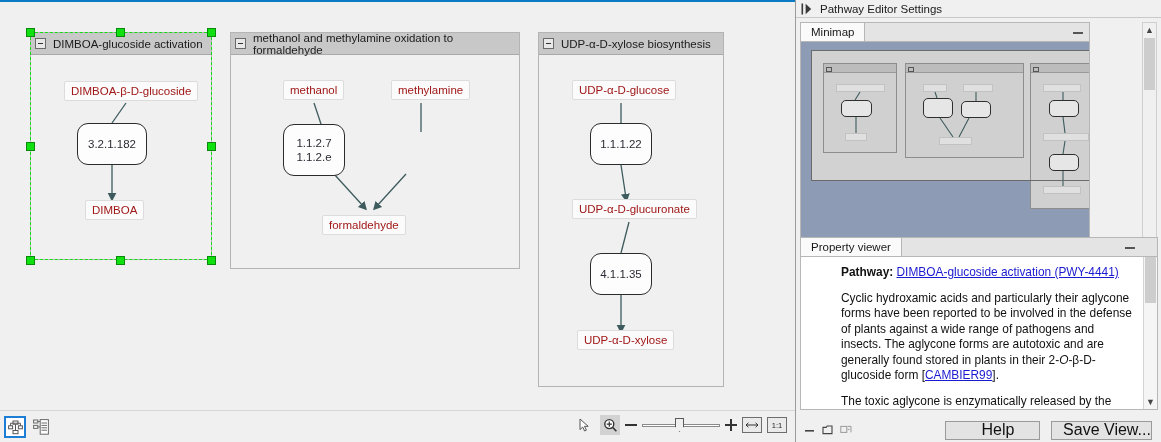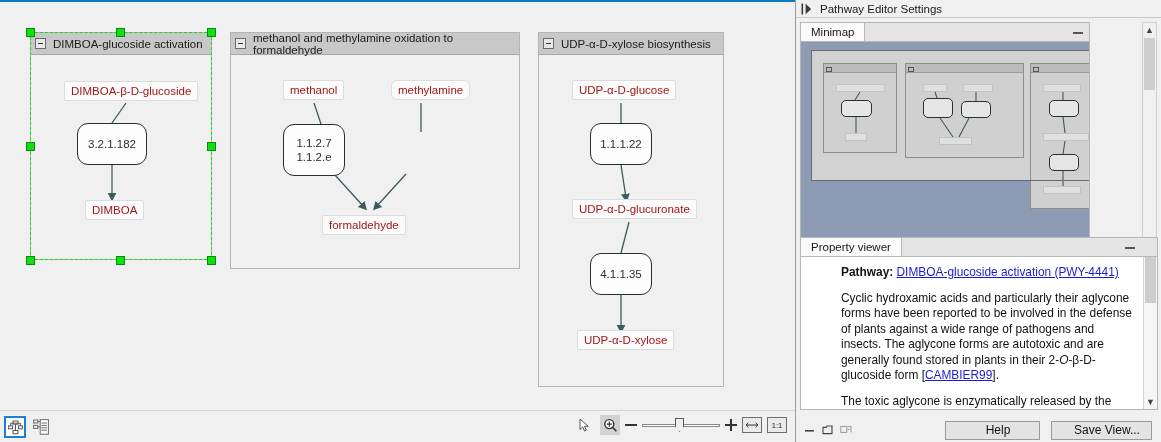--- a/index.html
+++ b/index.html
@@ -221,21 +221,21 @@
 
   
   .sb-footer {
     position:absolute; left:0; bottom:0; width:366px; height:24px;
     background:#f0f0f0; display:flex; align-items:center;
   }
   .fbtn {
     height: 19px;
     border: 1px solid #9a9a9a;
     background: #e3e3e3;
-    font-size: 12px; color:#111;
+    font-size: 16px; color:#111;
     display:flex;align-items:center;justify-content:center;padding-left:11px;
   }
   .fico { width:16px; height:16px; display:flex;align-items:center;justify-content:center; }
 </style>
 </head>
 <body>
 
 <div id="root">
 
   <div class="top-rule"></div>
@@ -287,21 +287,21 @@
               <marker id="ah2" markerWidth="8" markerHeight="8" refX="3.2" refY="4" orient="auto">
                 <path d="M0,0.6 L6.6,4 L0,7.4 Z" fill="#3d5a5c"></path>
               </marker>
             </defs>
             <path d="M83,48 L90,69" stroke="#3d5a5c" stroke-width="1.3" fill="none"></path>
             <path d="M190,48 L190,77" stroke="#3d5a5c" stroke-width="1.3" fill="none"></path>
             <path d="M103,119 L133,152" stroke="#3d5a5c" stroke-width="1.3" fill="none" marker-end="url(#ah2)"></path>
             <path d="M175,119 L145,152" stroke="#3d5a5c" stroke-width="1.3" fill="none" marker-end="url(#ah2)"></path>
           </svg>
           <div class="compound" style="left:52px; top:25px;">methanol</div>
-          <div class="compound" style="left:160px; top:25px;border-radius:6px;">methylamine</div>
+          <div class="compound" style="left:160px; top:25px;">methylamine</div>
           <div class="reaction" style="left:52px; top:69px; width:62px; height:52px;">
             <span>1.1.2.7</span>
             <span>1.1.2.e</span>
           </div>
           <div class="compound" style="left:91px; top:160px;">formaldehyde</div>
         </div>
       </div>
 
       <div class="panel" style="left:538px; top:30px; width:186px; height:355px;">
         <div class="panel-head">

